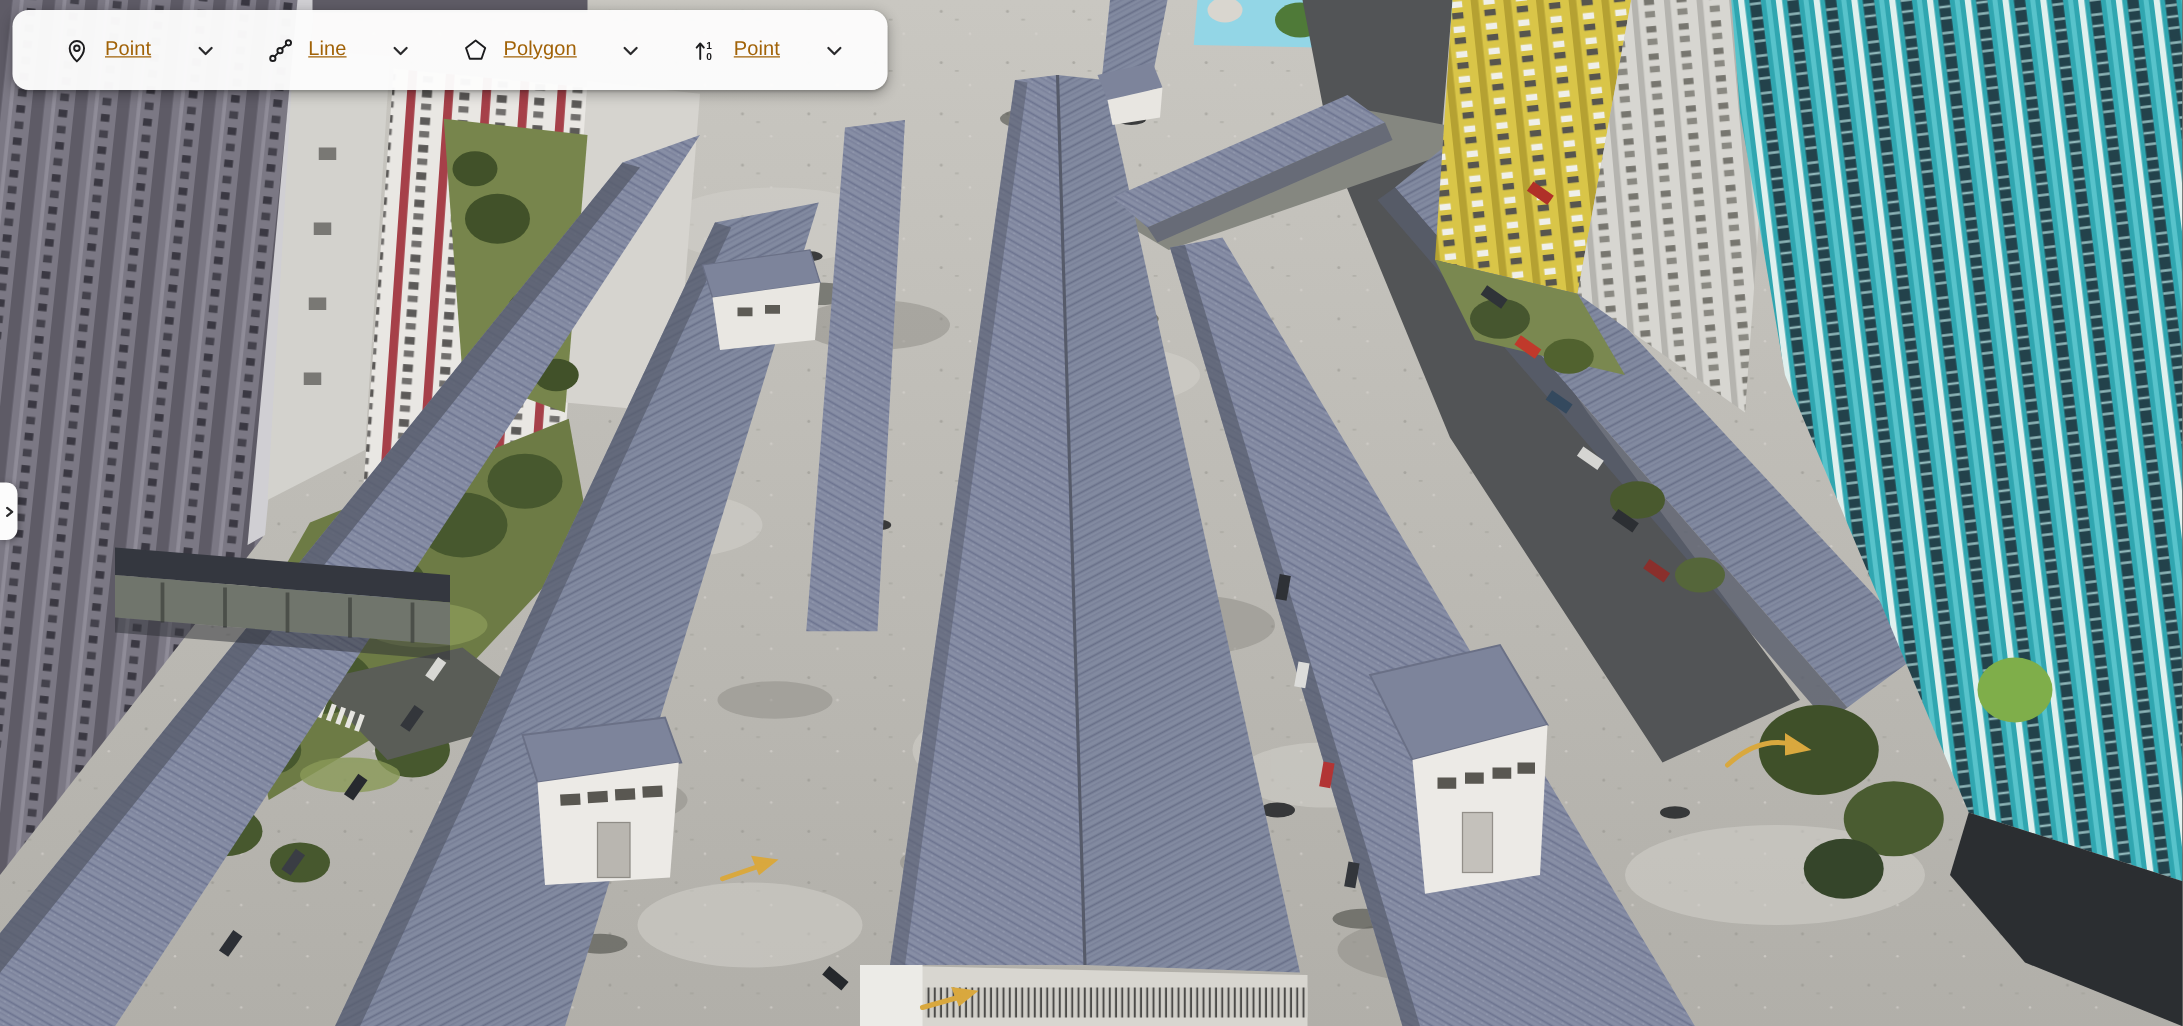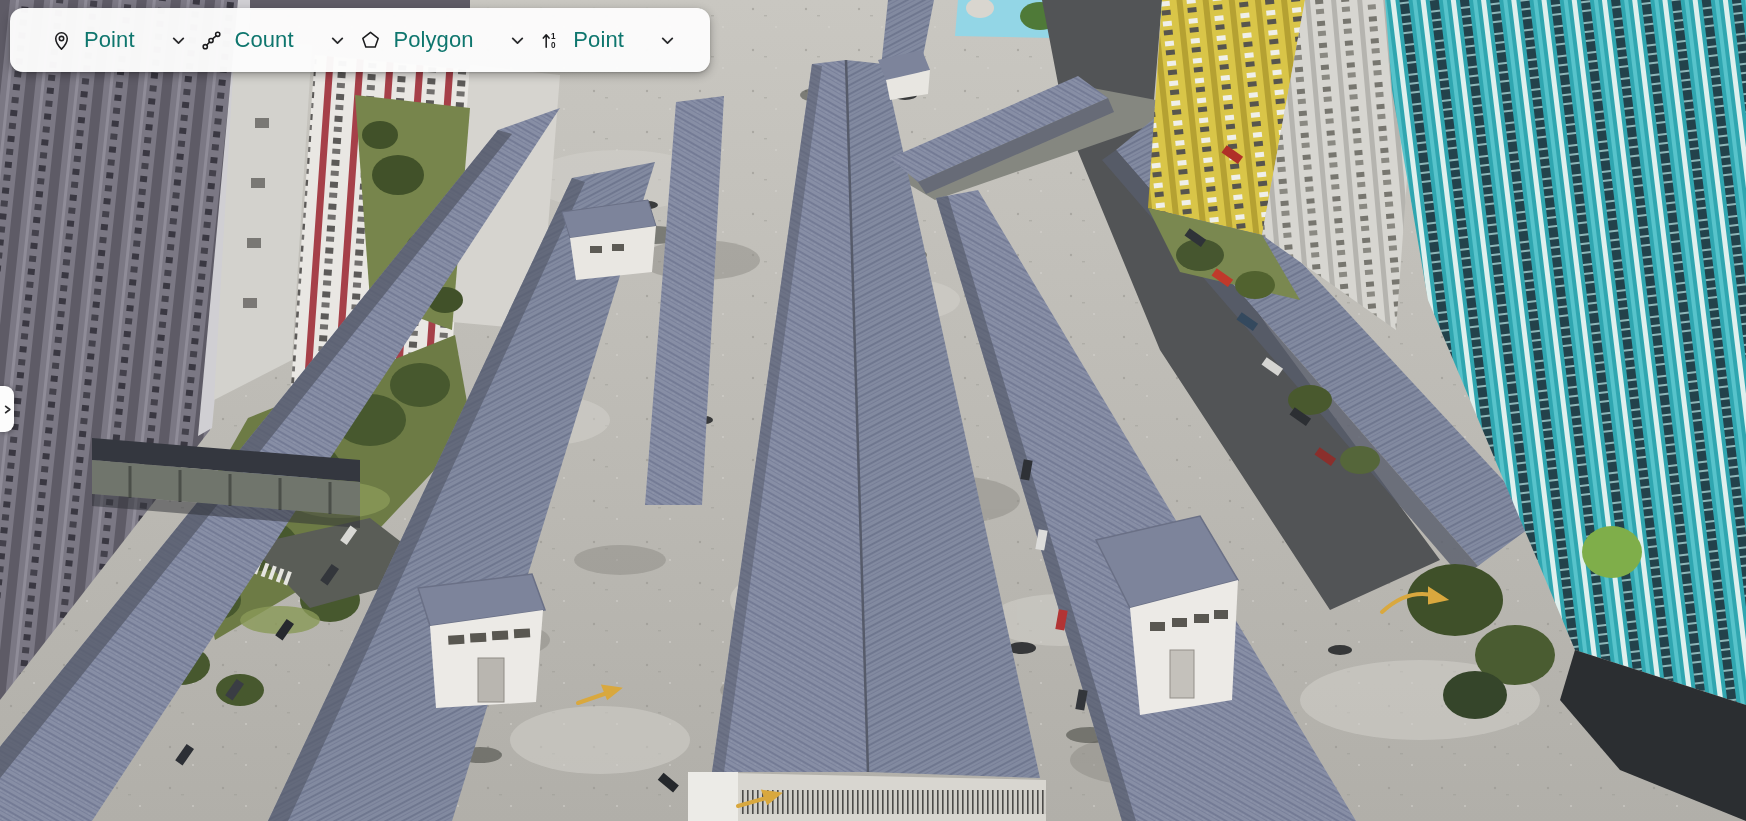--- a/index.html
+++ b/index.html
@@ -12,21 +12,21 @@
   .toolbar{
     position:absolute;left:10px;top:8px;width:700px;height:64px;
     background:rgba(252,252,252,.97);border-radius:13px;
     box-shadow:0 3px 10px rgba(0,0,0,.30),0 1px 2px rgba(0,0,0,.15);
     display:flex;align-items:center;justify-content:space-between;
     padding:0 34px 0 40px;box-sizing:border-box;z-index:5;
   }
   .tool-group{display:flex;align-items:center;gap:11px;cursor:pointer;user-select:none;}
   .tool-icon{width:23px;height:23px;stroke:#1c1c1e;fill:none;stroke-width:1.6;
     stroke-linecap:round;stroke-linejoin:round;flex:0 0 auto;}
-  .tool-label{font-size:22px;color:#0f766e;font-weight:500;letter-spacing:.1px;line-height:1;}
+  .tool-label{font-size:16px;color:#a16207;font-weight:500;letter-spacing:.1px;line-height:1;text-decoration:underline;}
   .chev{width:17px;height:17px;stroke:#2a2a2c;fill:none;stroke-width:1.7;
     stroke-linecap:round;stroke-linejoin:round;margin-left:24px;flex:0 0 auto;}
   .count-digit{font-family:"Liberation Sans",sans-serif;font-size:8.5px;font-weight:bold;fill:#1c1c1e;}
   
   .panel-handle{
     position:absolute;left:0;top:386px;width:14px;height:46px;background:#fcfcfc;
     border-radius:0 9px 9px 0;box-shadow:1px 1px 5px rgba(0,0,0,.35);
     display:flex;align-items:center;justify-content:center;z-index:5;cursor:pointer;
   }
   .panel-handle svg{width:9px;height:9px;stroke:#2c2c2e;fill:none;stroke-width:2;
@@ -378,21 +378,21 @@
       </svg>
     </div>
 
     <div class="tool-group">
       <svg class="tool-icon" viewBox="0 0 24 24">
         <circle cx="5.5" cy="18.5" r="2.2"></circle>
         <circle cx="11.5" cy="12" r="2.2"></circle>
         <circle cx="18.5" cy="5.5" r="2.2"></circle>
         <path d="M7.1 16.8 L9.9 13.8 M13.1 10.3 L16.9 7.1"></path>
       </svg>
-      <span class="tool-label">Count</span>
+      <span class="tool-label">Line</span>
       <svg class="chev" viewBox="0 0 16 16">
         <path d="M3.5 6 L8 10.5 L12.5 6"></path>
       </svg>
     </div>
 
     <div class="tool-group">
       <svg class="tool-icon" viewBox="0 0 24 24">
         <polygon points="12,3.5 20,9.8 16.9,18.8 7.1,18.8 4,9.8"></polygon>
       </svg>
       <span class="tool-label">Polygon</span>

